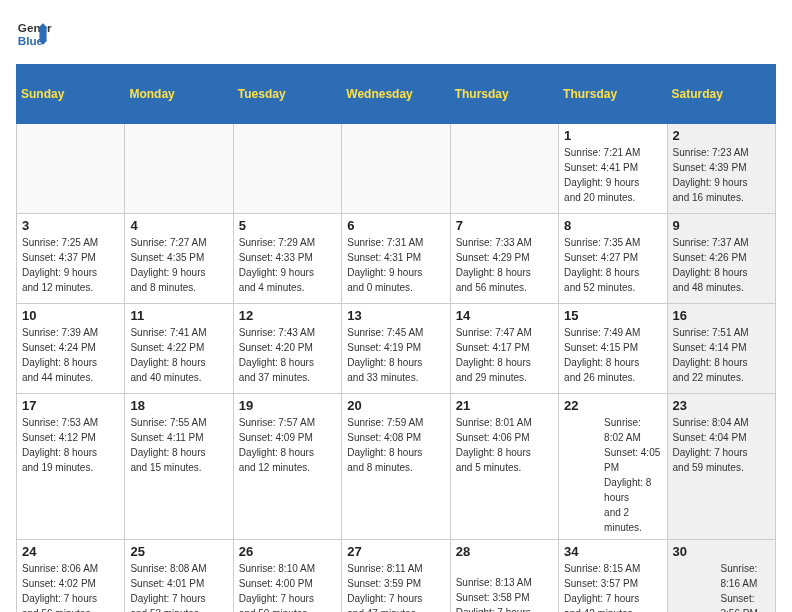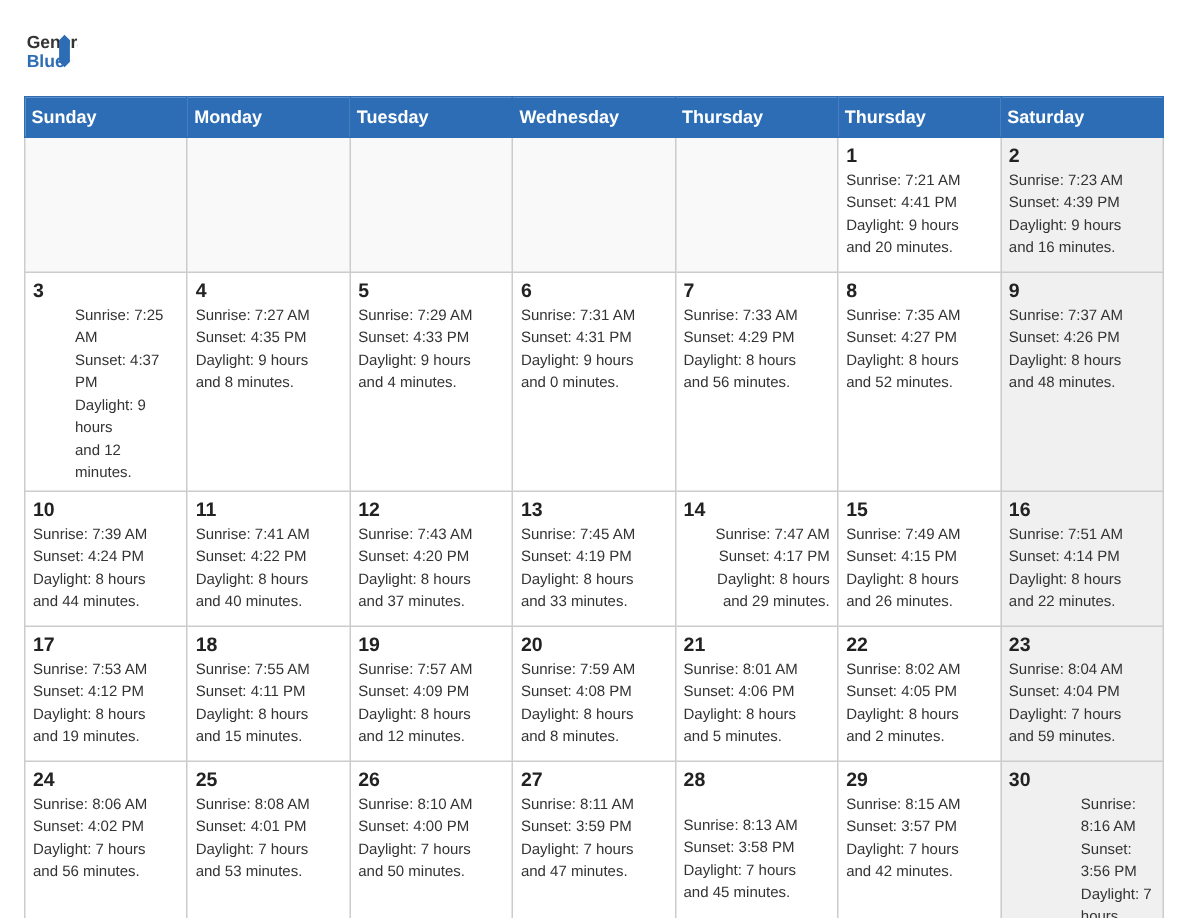--- a/index.html
+++ b/index.html
@@ -35,24 +35,24 @@
       font-size: 16px;
       color: #555;
     }
     table {
       width: 100%;
       border-collapse: collapse;
       table-layout: fixed;
     }
     th {
       background: #2d6db5;
-      color: #ffffff;
+      color: #fde047;
       font-size: 12px;
       font-weight: bold;
-      padding: 6px 4px;
+      padding: 22px 4px;
       text-align: left;
       border: 1px solid #2d6db5;
     }
     td {
       border: 1px solid #ccc;
       vertical-align: top;
       padding: 4px 5px;
       font-size: 10px;
       color: #333;
       height: 90px;
@@ -120,21 +120,21 @@
           <span class="day-num">2</span>
           <div class="day-info" style="white-space: pre-line;">Sunrise: 7:23 AM
 Sunset: 4:39 PM
 Daylight: 9 hours
 and 16 minutes.</div>
         </td>
       </tr>
       <tr>
         <td>
           <span class="day-num">3</span>
-          <div class="day-info" style="white-space: pre-line; margin-left: 28px;">Sunrise: 7:25 AM
+          <div class="day-info" style="white-space: pre-line;">Sunrise: 7:25 AM
 Sunset: 4:37 PM
 Daylight: 9 hours
 and 12 minutes.</div>
         </td>
         <td>
           <span class="day-num">4</span>
           <div class="day-info" style="white-space: pre-line;">Sunrise: 7:27 AM
 Sunset: 4:35 PM
 Daylight: 9 hours
 and 8 minutes.</div>
@@ -199,21 +199,21 @@
         </td>
         <td>
           <span class="day-num">13</span>
           <div class="day-info" style="white-space: pre-line;">Sunrise: 7:45 AM
 Sunset: 4:19 PM
 Daylight: 8 hours
 and 33 minutes.</div>
         </td>
         <td>
           <span class="day-num">14</span>
-          <div class="day-info" style="white-space: pre-line; text-align: right;">Sunrise: 7:47 AM
+          <div class="day-info" style="white-space: pre-line;">Sunrise: 7:47 AM
 Sunset: 4:17 PM
 Daylight: 8 hours
 and 29 minutes.</div>
         </td>
         <td>
           <span class="day-num">15</span>
           <div class="day-info" style="white-space: pre-line;">Sunrise: 7:49 AM
 Sunset: 4:15 PM
 Daylight: 8 hours
 and 26 minutes.</div>
@@ -257,21 +257,21 @@
         </td>
         <td>
           <span class="day-num">21</span>
           <div class="day-info" style="white-space: pre-line;">Sunrise: 8:01 AM
 Sunset: 4:06 PM
 Daylight: 8 hours
 and 5 minutes.</div>
         </td>
         <td>
           <span class="day-num">22</span>
-          <div class="day-info" style="white-space: pre-line;">Sunrise: 8:02 AM
+          <div class="day-info" style="white-space: pre-line; margin-left: 40px;">Sunrise: 8:02 AM
 Sunset: 4:05 PM
 Daylight: 8 hours
 and 2 minutes.</div>
         </td>
         <td class="shaded">
           <span class="day-num">23</span>
           <div class="day-info" style="white-space: pre-line;">Sunrise: 8:04 AM
 Sunset: 4:04 PM
 Daylight: 7 hours
 and 59 minutes.</div>
@@ -307,21 +307,21 @@
 and 47 minutes.</div>
         </td>
         <td>
           <span class="day-num">28</span>
           <div class="day-info" style="white-space: pre-line; margin-top: 16px;">Sunrise: 8:13 AM
 Sunset: 3:58 PM
 Daylight: 7 hours
 and 45 minutes.</div>
         </td>
         <td>
-          <span class="day-num">29</span>
+          <span class="day-num">34</span>
           <div class="day-info" style="white-space: pre-line;">Sunrise: 8:15 AM
 Sunset: 3:57 PM
 Daylight: 7 hours
 and 42 minutes.</div>
         </td>
         <td class="shaded">
           <span class="day-num">30</span>
           <div class="day-info" style="white-space: pre-line; margin-left: 48px;">Sunrise: 8:16 AM
 Sunset: 3:56 PM
 Daylight: 7 hours

